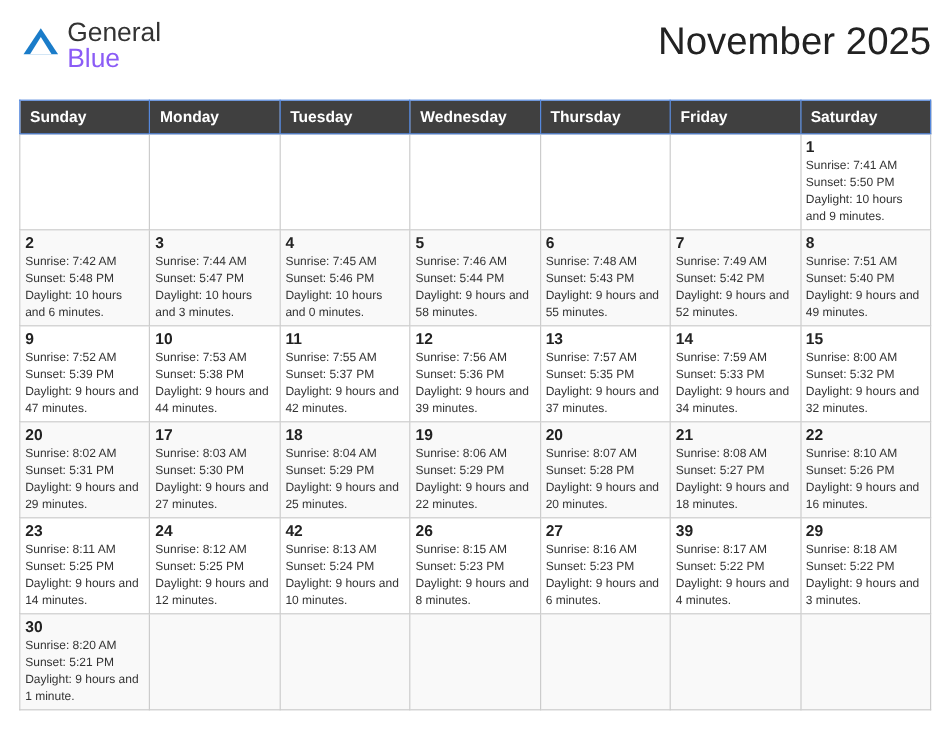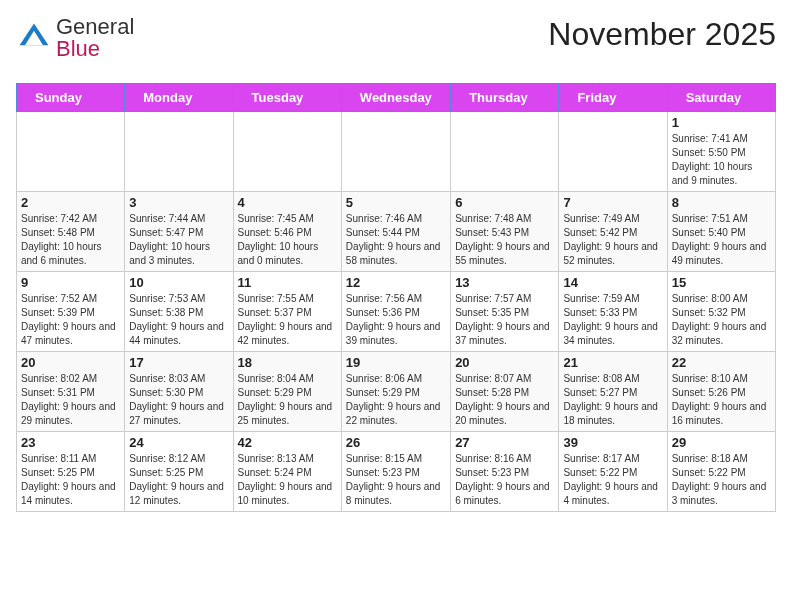--- a/index.html
+++ b/index.html
@@ -20,21 +20,21 @@
       display: flex;
       align-items: center;
       gap: 4px;
     }
     .logo-text {
       font-size: 22px;
       font-weight: normal;
       line-height: 1;
     }
     .logo-text span.general { color: #333; }
-    .logo-text span.blue { color: #be185d; }
+    .logo-text span.blue { color: #8b5cf6; }
     .logo-icon {
       width: 36px;
       height: 36px;
     }
     .title-area {
       text-align: right;
     }
     .month-title {
       font-size: 32px;
       font-weight: normal;
@@ -43,25 +43,25 @@
     .location-title {
       font-size: 16px;
       color: #444;
     }
     .calendar {
       width: 100%;
       border-collapse: collapse;
       border: 1px solid #ccc;
     }
     .calendar th {
-      background-color: #d946ef;
+      background-color: #404040;
       color: #fff;
       font-size: 13px;
       font-weight: bold;
-      padding: 6px 18px;
+      padding: 6px 8px;
       text-align: left;
       border: 1px solid #5588dd;
     }
     .calendar td {
       border: 1px solid #ccc;
       vertical-align: top;
       padding: 3px 4px;
       width: 108px;
       min-height: 70px;
     }
@@ -302,14 +302,28 @@
 Sunset: 5:22 PM
 Daylight: 9 hours and 4 minutes.</div>
         </td>
         <td>
           <span class="day-number">29</span>
           <div class="day-info">Sunrise: 8:18 AM
 Sunset: 5:22 PM
 Daylight: 9 hours and 3 minutes.</div>
         </td>
       </tr>
+      <tr class="row-even">
+        <td>
+          <span class="day-number">30</span>
+          <div class="day-info">Sunrise: 8:20 AM
+Sunset: 5:21 PM
+Daylight: 9 hours and 1 minute.</div>
+        </td>
+        <td></td>
+        <td></td>
+        <td></td>
+        <td></td>
+        <td></td>
+        <td></td>
+      </tr>
     </tbody>
 </table>
 
 </body></html>

